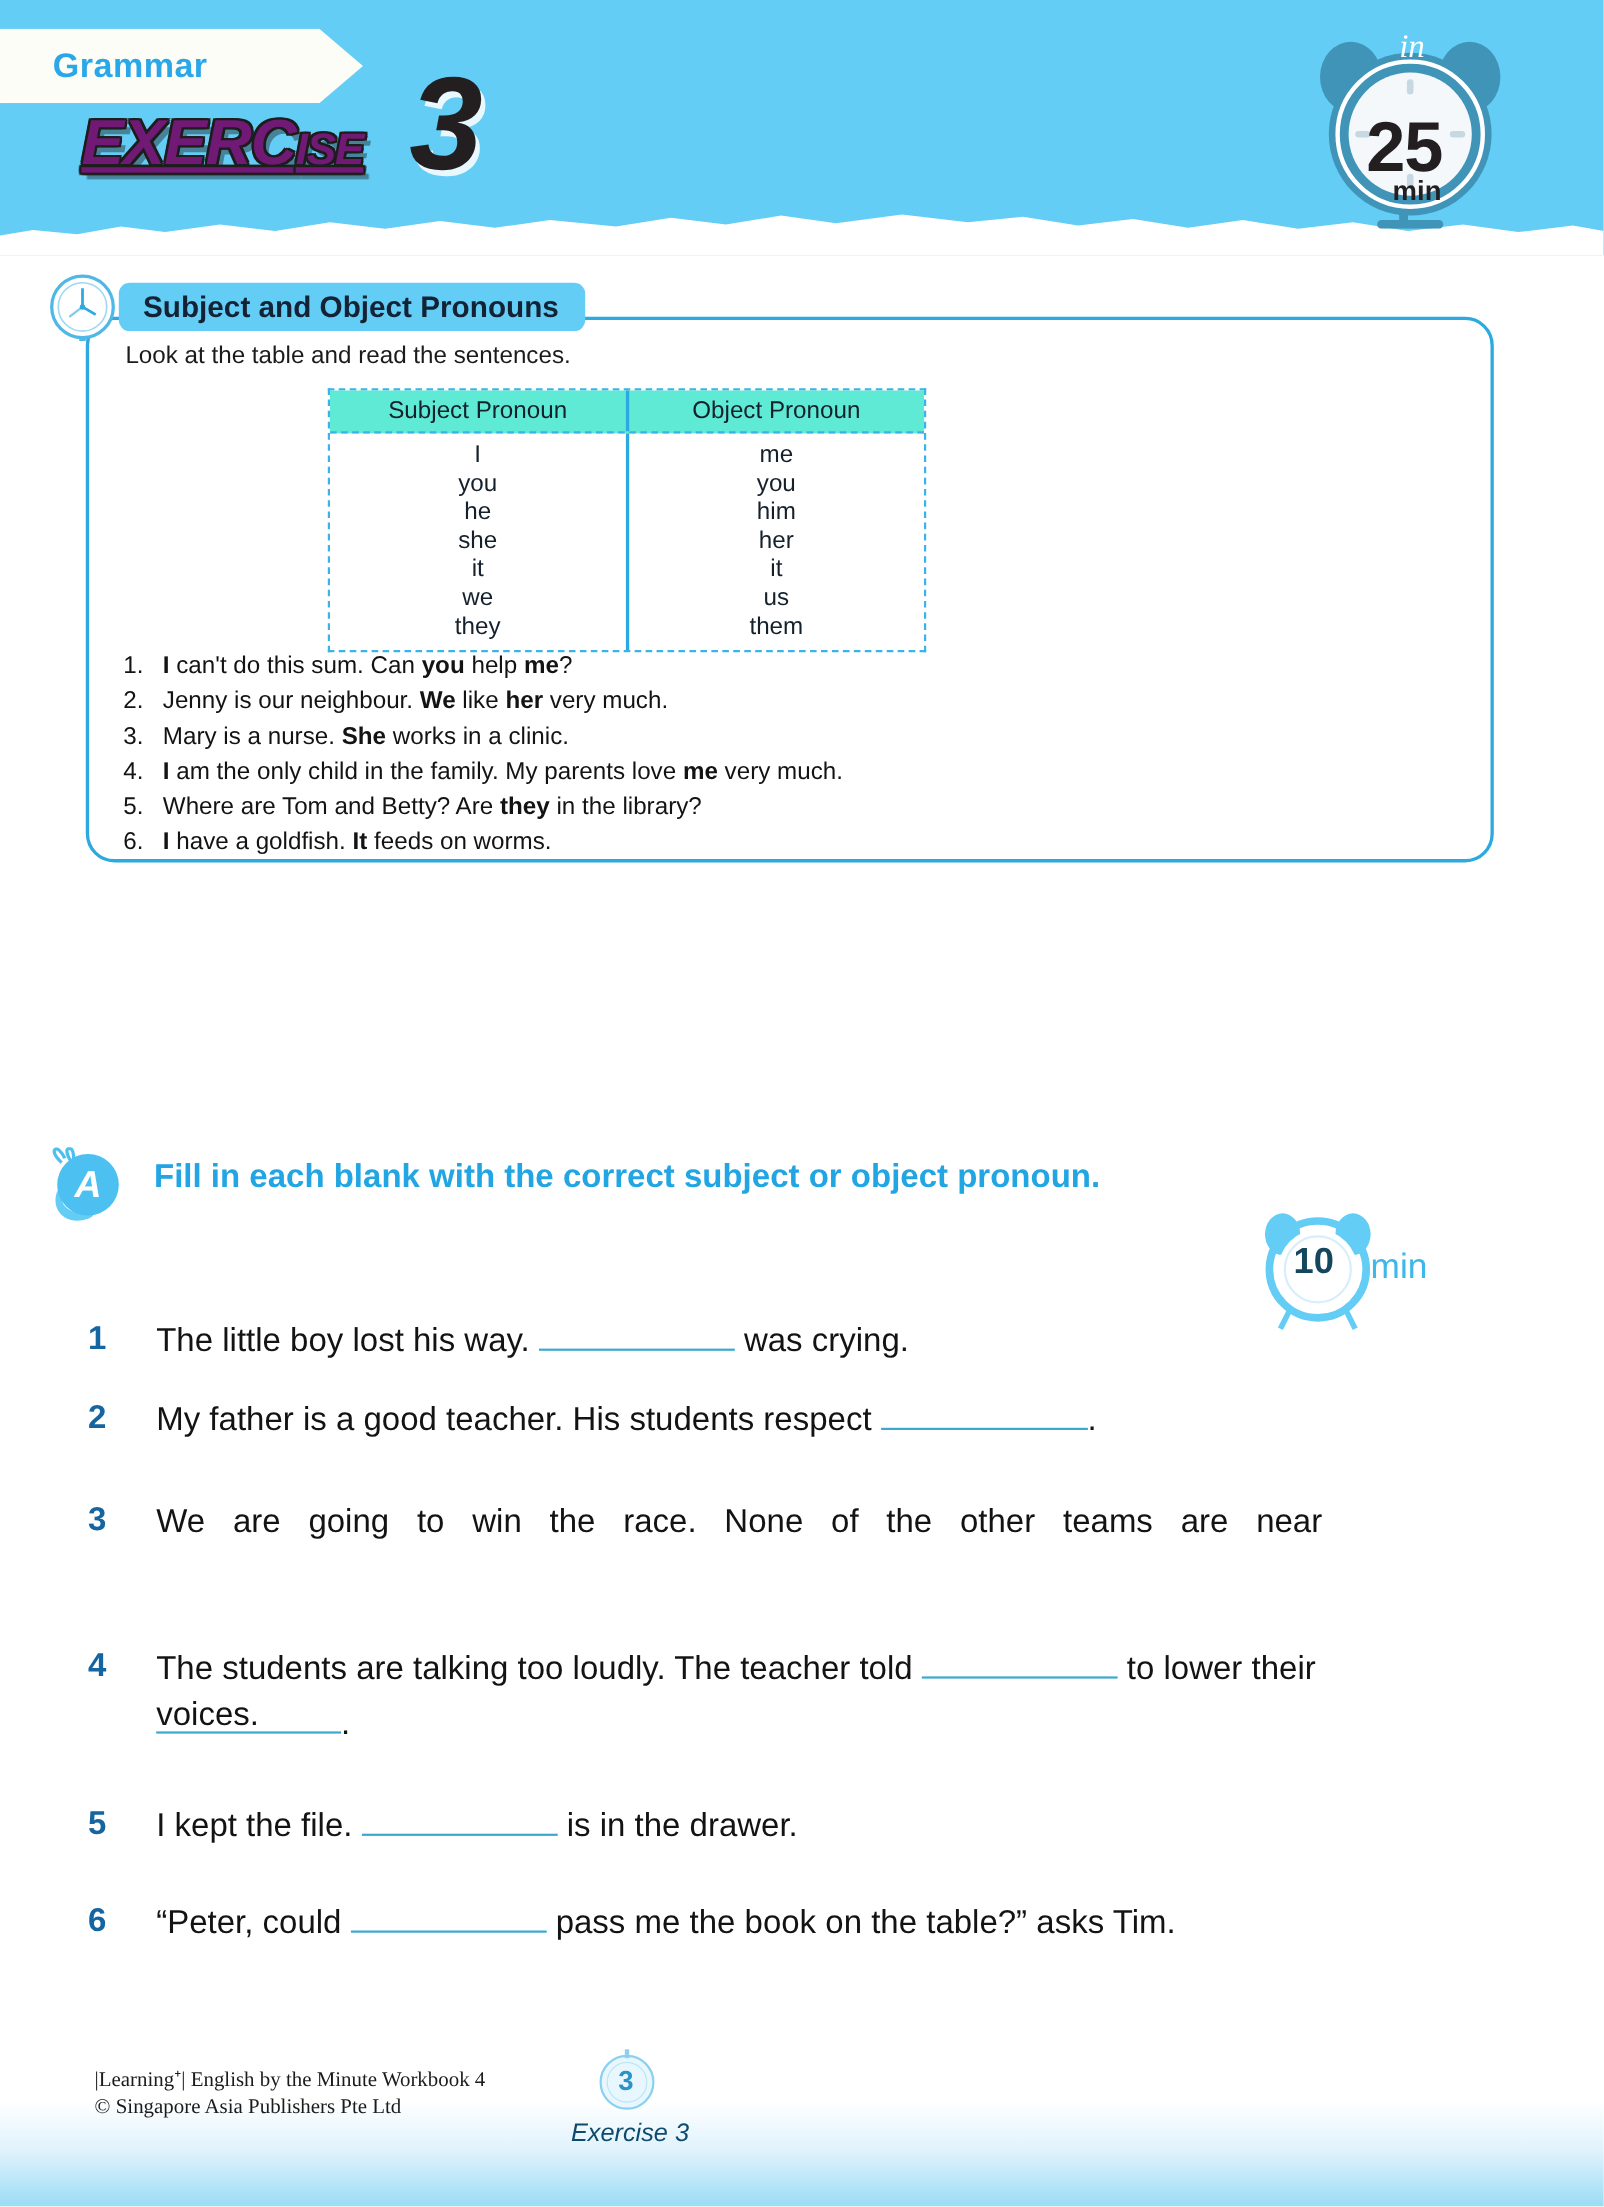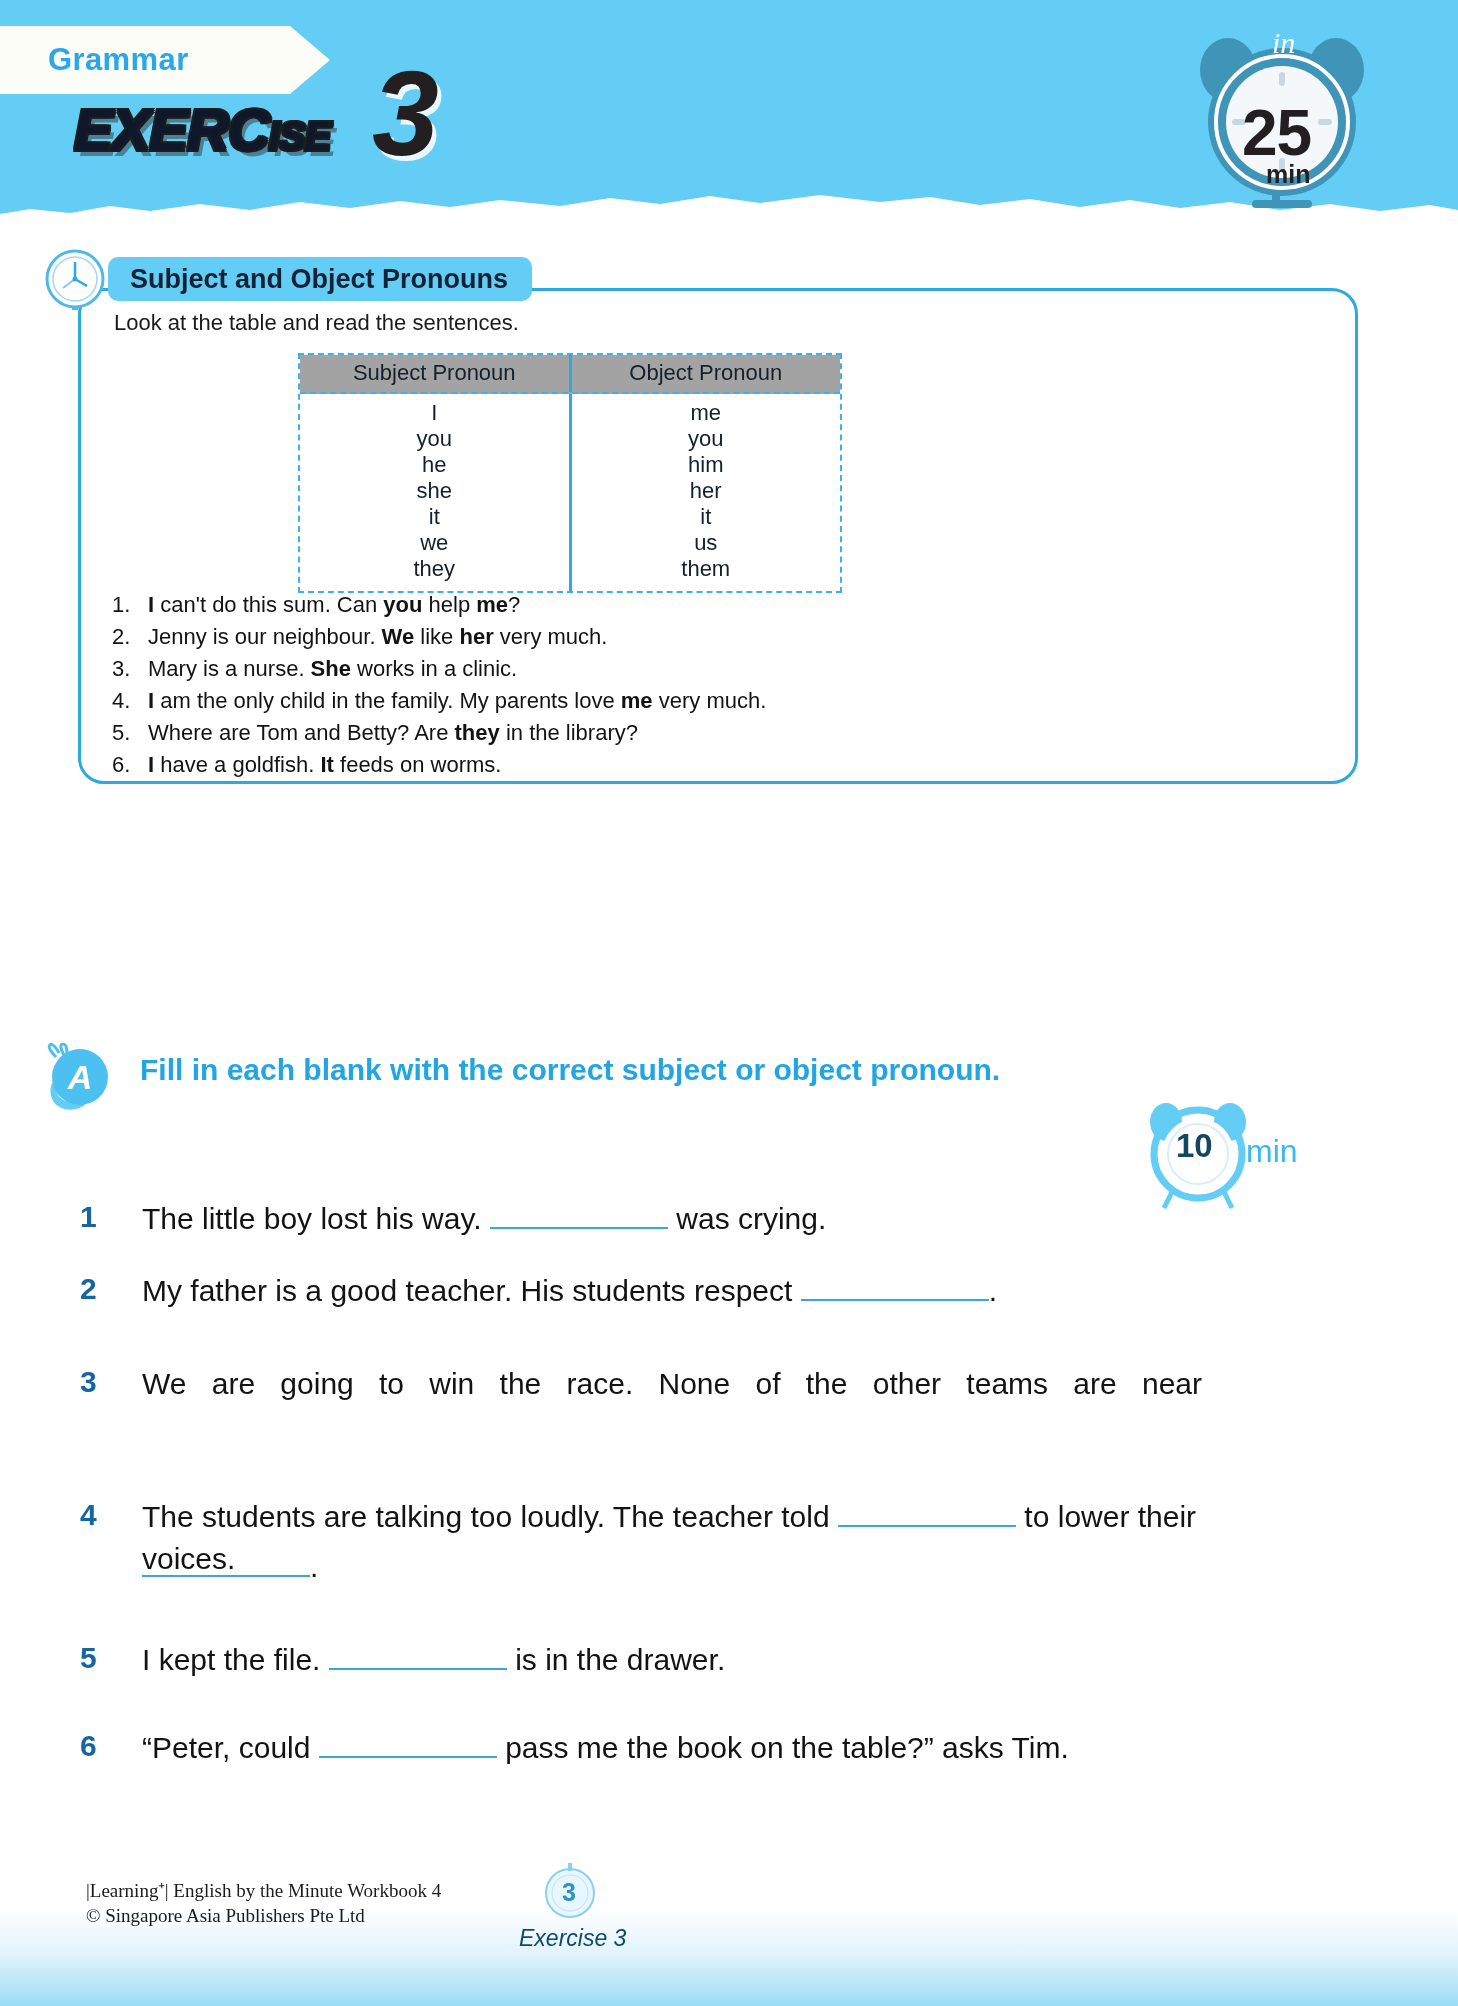--- a/index.html
+++ b/index.html
@@ -51,30 +51,31 @@
   }
 
   
   .exercise-word {
     position: absolute;
     left: 74px;
     top: 96px;
     font-size: 58px;
     font-weight: bold;
     font-style: italic;
-    color: #0f172a;
+    color: #701a75;
     letter-spacing: -1px;
     font-family: "Liberation Sans", sans-serif;
     text-shadow:
        2px 0 0 #1d1d1d, -2px 0 0 #1d1d1d,
        0 2px 0 #1d1d1d, 0 -2px 0 #1d1d1d,
        2px 2px 0 #1d1d1d, -2px -2px 0 #1d1d1d,
        2px -2px 0 #1d1d1d, -2px 2px 0 #1d1d1d,
        5px 6px 0 rgba(40,40,40,0.45);
     white-space: nowrap;
+    text-decoration: underline;
   }
   .exercise-word .ex-small { font-size: 40px; }
 
   .exercise-number {
     position: absolute;
     left: 372px;
     top: 44px;
     font-size: 120px;
     font-weight: bold;
     font-style: italic;
@@ -172,21 +173,21 @@
   .pron-table {
     position: absolute;
     left: 298px;
     top: 353px;
     width: 544px;
     border: 2px dashed #3cb3e8;
     background: #ffffff;
   }
   .pron-head {
     display: flex;
-    background: #a3a3a3;
+    background: #5eead4;
     border-bottom: 2px dashed #3cb3e8;
   }
   .pron-head > div {
     flex: 1;
     text-align: center;
     padding: 5px 0 6px;
     font-size: 22px;
     color: #14202c;
     font-family: "Liberation Sans", sans-serif;
   }

